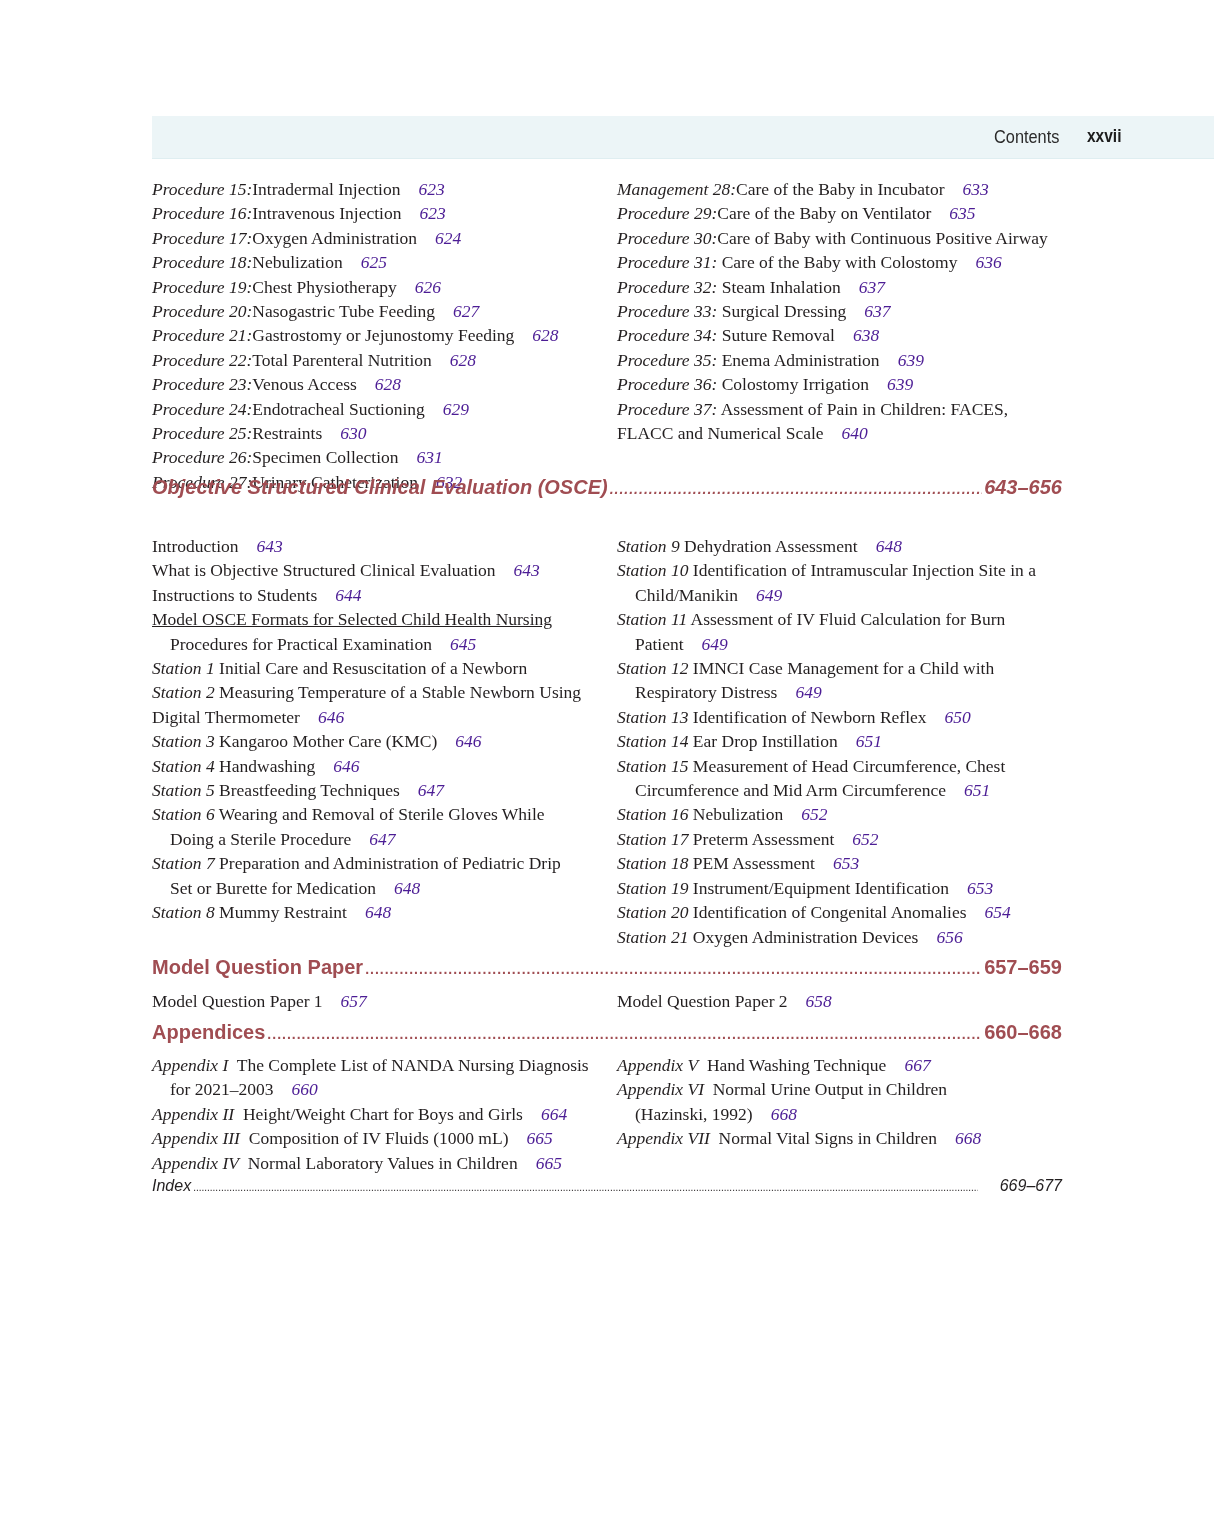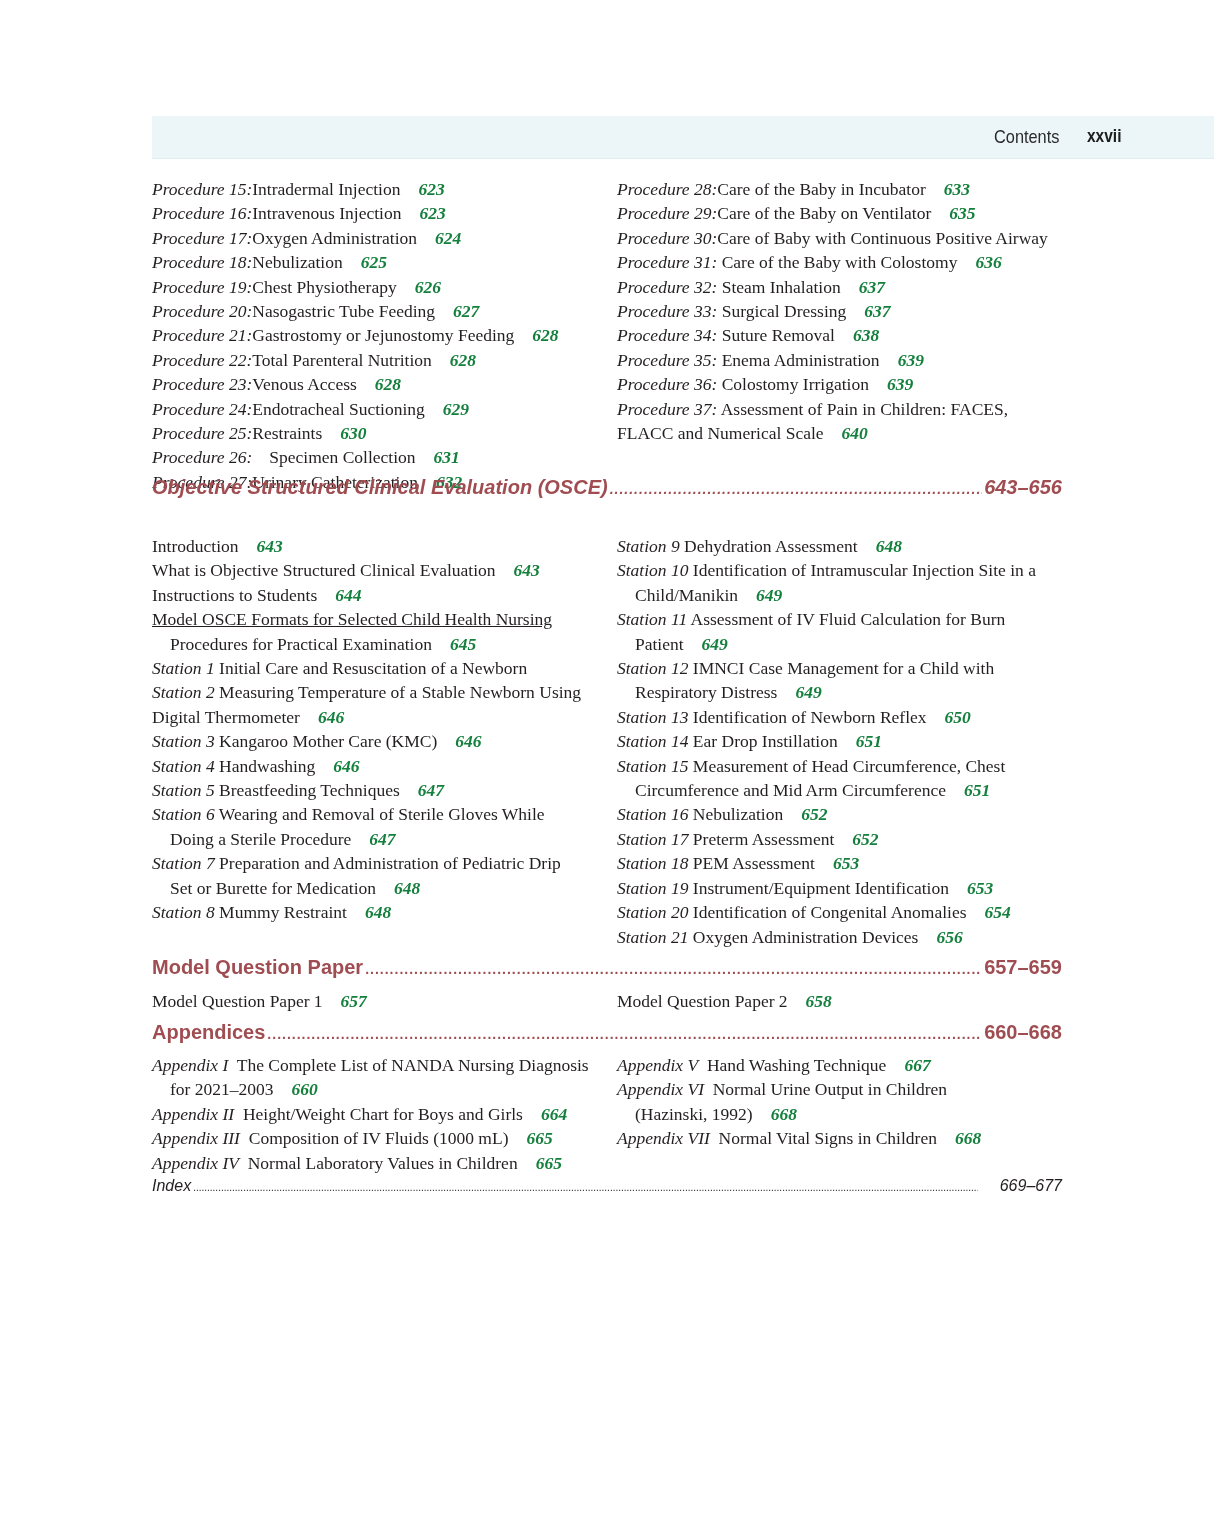--- a/index.html
+++ b/index.html
@@ -8,21 +8,21 @@
   .header-band { position: absolute; left: 152px; top: 116px; width: 1062px; height: 42px;
                  background: #ecf5f7; border-bottom: 1px solid #dfeef1; }
   .header-title { position: absolute; left: 994px; top: 126px; font-family: "Liberation Sans", sans-serif;
                   font-size: 19px; color: #2b2b2b; transform: scaleX(0.86); transform-origin: left top; letter-spacing: 0; }
   .header-page { position: absolute; left: 1087px; top: 126px; font-family: "Liberation Sans", sans-serif;
                  font-size: 18px; font-weight: bold; color: #1d1d1d; transform: scaleX(0.86); transform-origin: left top; }
 
   .col { position: absolute; font-size: 17.5px; line-height: 24.4px; }
   .entry { position: relative; white-space: nowrap; }
   .entry .lbl { font-style: italic; }
-  .entry .pg { font-style: italic; color: #15803d; margin-left: 18px; font-weight: bold; }
+  .entry .pg { font-style: italic; color: #4c1d95; margin-left: 18px; }
   .entry .cont { display: block; padding-left: 18px; }
   .entry .cont.noindent { padding-left: 0; }
 
   .section { position: absolute; left: 152px; width: 910px; height: 28px;
              font-family: "Liberation Sans", "DejaVu Sans", sans-serif; font-weight: bold;
              color: #a04d52; font-size: 20px; display: flex; align-items: baseline; overflow: hidden; }
   .section .stitle { white-space: nowrap; transform-origin: left; }
   .section .dots { flex: 1; overflow: hidden; white-space: nowrap; letter-spacing: 1px; font-size: 14px; margin: 0 2px; }
   .section .dots::before { content: "........................................................................................................................................................................................................................................................."; }
   .section .range { white-space: nowrap; }
@@ -44,25 +44,25 @@
     <div class="entry"><span class="lbl">Procedure 16:</span><span style="white-space: pre;">Intravenous Injection</span><span class="pg">623</span></div>
     <div class="entry"><span class="lbl">Procedure 17:</span><span style="white-space: pre;">Oxygen Administration</span><span class="pg">624</span></div>
     <div class="entry"><span class="lbl">Procedure 18:</span><span style="white-space: pre;">Nebulization</span><span class="pg">625</span></div>
     <div class="entry"><span class="lbl">Procedure 19:</span><span style="white-space: pre;">Chest Physiotherapy</span><span class="pg">626</span></div>
     <div class="entry"><span class="lbl">Procedure 20:</span><span style="white-space: pre;">Nasogastric Tube Feeding</span><span class="pg">627</span></div>
     <div class="entry"><span class="lbl">Procedure 21:</span><span style="white-space: pre;">Gastrostomy or Jejunostomy Feeding</span><span class="pg">628</span></div>
     <div class="entry"><span class="lbl">Procedure 22:</span><span style="white-space: pre;">Total Parenteral Nutrition</span><span class="pg">628</span></div>
     <div class="entry"><span class="lbl">Procedure 23:</span><span style="white-space: pre;">Venous Access</span><span class="pg">628</span></div>
     <div class="entry"><span class="lbl">Procedure 24:</span><span style="white-space: pre;">Endotracheal Suctioning</span><span class="pg">629</span></div>
     <div class="entry"><span class="lbl">Procedure 25:</span><span style="white-space: pre;">Restraints</span><span class="pg">630</span></div>
-    <div class="entry"><span class="lbl">Procedure 26:</span><span style="white-space: pre; margin-left: 17px;">Specimen Collection</span><span class="pg">631</span></div>
+    <div class="entry"><span class="lbl">Procedure 26:</span><span style="white-space: pre;">Specimen Collection</span><span class="pg">631</span></div>
     <div class="entry"><span class="lbl">Procedure 27:</span><span style="white-space: pre;">Urinary Catheterization</span><span class="pg">632</span></div>
   </div>
 <div class="col" style="left:617px; top:177px;">
-    <div class="entry"><span class="lbl">Procedure 28:</span><span style="white-space: pre;">Care of the Baby in Incubator</span><span class="pg">633</span></div>
+    <div class="entry"><span class="lbl">Management 28:</span><span style="white-space: pre;">Care of the Baby in Incubator</span><span class="pg">633</span></div>
     <div class="entry"><span class="lbl">Procedure 29:</span><span style="white-space: pre;">Care of the Baby on Ventilator</span><span class="pg">635</span></div>
     <div class="entry"><span class="lbl">Procedure 30:</span><span style="white-space: pre;">Care of Baby with Continuous Positive Airway</span></div>
     <div class="entry"><span class="lbl">Procedure 31:</span><span style="white-space: pre;"> Care of the Baby with Colostomy</span><span class="pg">636</span></div>
     <div class="entry"><span class="lbl">Procedure 32:</span><span style="white-space: pre;"> Steam Inhalation</span><span class="pg">637</span></div>
     <div class="entry"><span class="lbl">Procedure 33:</span><span style="white-space: pre;"> Surgical Dressing</span><span class="pg">637</span></div>
     <div class="entry"><span class="lbl">Procedure 34:</span><span style="white-space: pre;"> Suture Removal</span><span class="pg">638</span></div>
     <div class="entry"><span class="lbl">Procedure 35:</span><span style="white-space: pre;"> Enema Administration</span><span class="pg">639</span></div>
     <div class="entry"><span class="lbl">Procedure 36:</span><span style="white-space: pre;"> Colostomy Irrigation</span><span class="pg">639</span></div>
     <div class="entry"><span class="lbl">Procedure 37:</span><span style="white-space: pre;"> Assessment of Pain in Children: FACES,</span><span class="cont noindent"><span>FLACC and Numerical Scale</span><span class="pg">640</span></span></div>
   </div>

